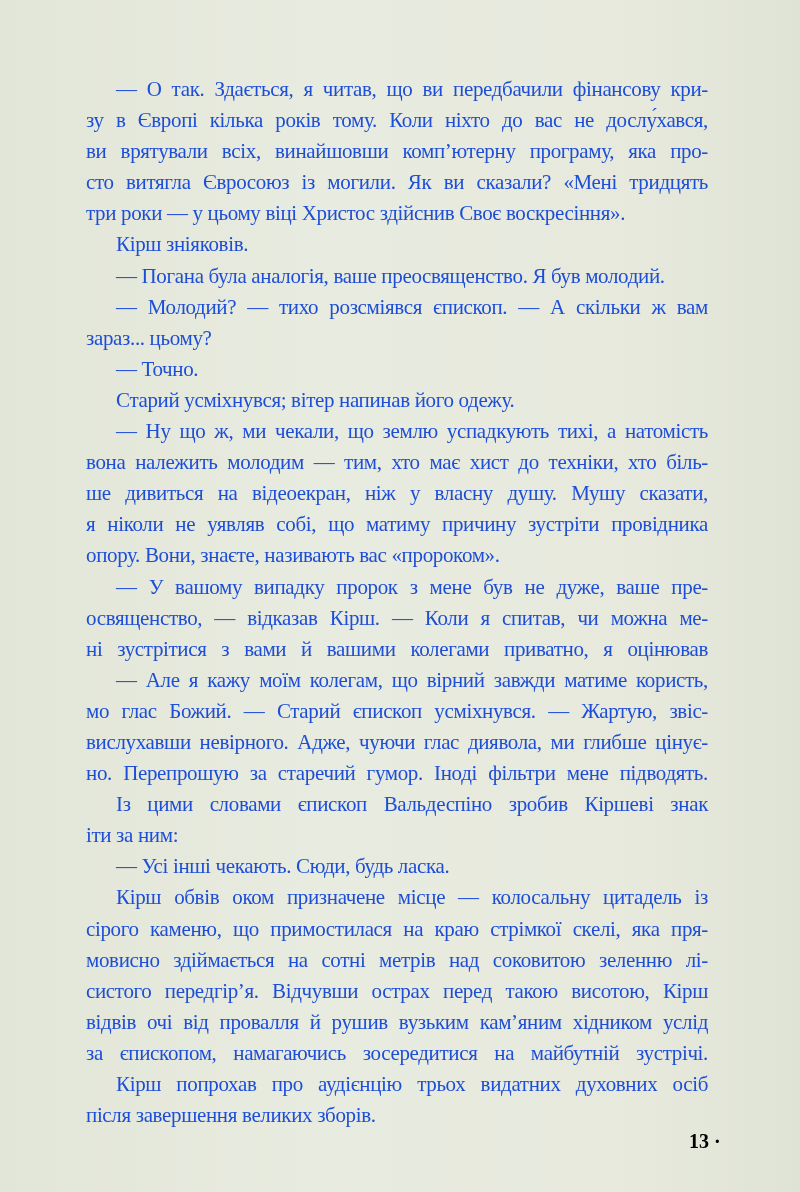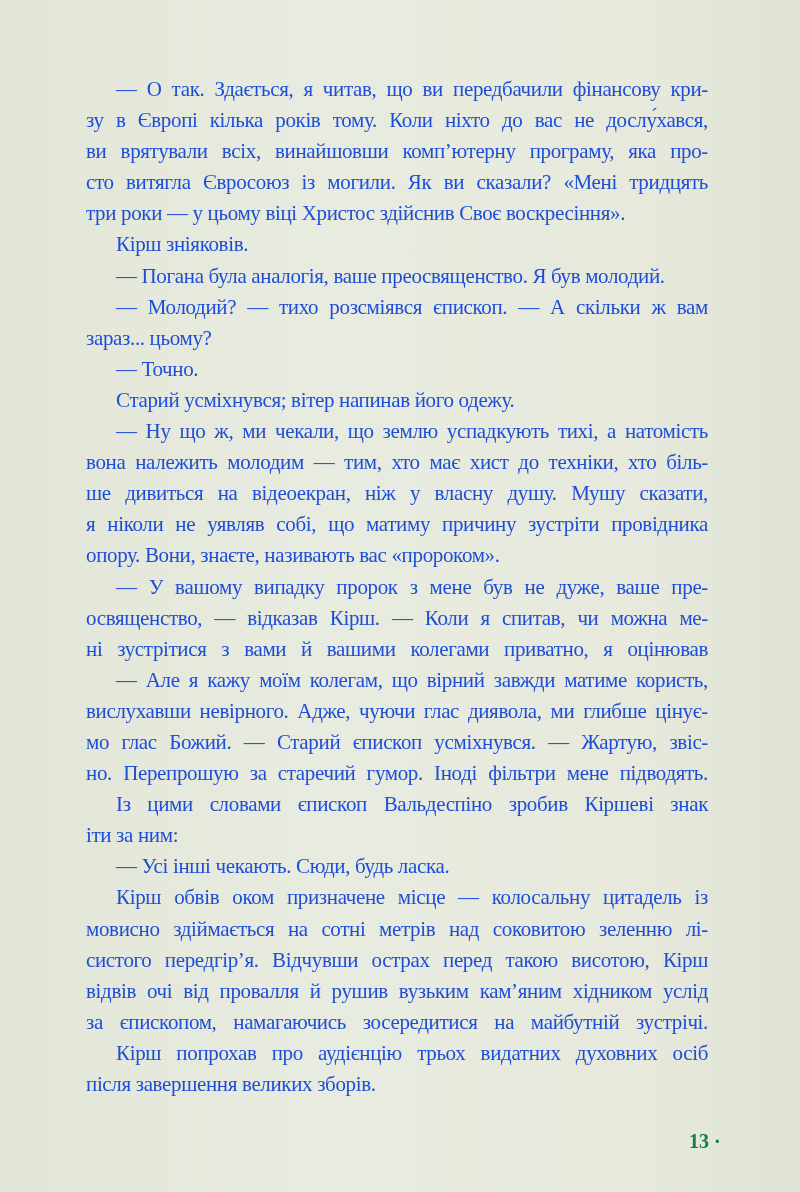--- a/index.html
+++ b/index.html
@@ -43,21 +43,21 @@
     .line.first {
       padding-left: 30px;
     }
     .page-number {
       position: absolute;
       left: 689px;
       top: 1130px;
       font-family: "Liberation Serif", serif;
       font-weight: bold;
       font-size: 20px;
-      color: #15803d;
+      color: #000000;
     }
   </style>
 </head>
 <body>
 
 <div class="page">
   <p class="para">
     <span class="line first">— О так. Здається, я читав, що ви передбачили фінансову кри-</span>
     <span class="line">зу в Європі кілька років тому. Коли ніхто до вас не дослу́хався,</span>
     <span class="line">ви врятували всіх, винайшовши комп’ютерну програму, яка про-</span>
@@ -87,33 +87,34 @@
     <span class="line">я ніколи не уявляв собі, що матиму причину зустріти провідника</span>
     <span class="line last">опору. Вони, знаєте, називають вас «пророком».</span>
   </p>
   <p class="para">
     <span class="line first">— У вашому випадку пророк з мене був не дуже, ваше пре-</span>
     <span class="line">освященство, — відказав Кірш. — Коли я спитав, чи можна ме-</span>
     <span class="line">ні зустрітися з вами й вашими колегами приватно, я оцінював</span>
   </p>
   <p class="para">
     <span class="line first">— Але я кажу моїм колегам, що вірний завжди матиме користь,</span>
+    <span class="line">мо глас Божий. — Старий єпископ усміхнувся. — Жартую, звіс-</span>
     <span class="line">вислухавши невірного. Адже, чуючи глас диявола, ми глибше цінує-</span>
-    <span class="line">мо глас Божий. — Старий єпископ усміхнувся. — Жартую, звіс-</span>
     <span class="line">но. Перепрошую за старечий гумор. Іноді фільтри мене підводять.</span>
   </p>
   <p class="para">
     <span class="line first">Із цими словами єпископ Вальдеспіно зробив Кіршеві знак</span>
     <span class="line last">іти за ним:</span>
   </p>
   <p class="para">
     <span class="line first last">— Усі інші чекають. Сюди, будь ласка.</span>
   </p>
   <p class="para">
     <span class="line first">Кірш обвів оком призначене місце — колосальну цитадель із</span>
+    <span class="line">сірого каменю, що примостилася на краю стрімкої скелі, яка пря-</span>
     <span class="line">мовисно здіймається на сотні метрів над соковитою зеленню лі-</span>
     <span class="line">систого передгір’я. Відчувши острах перед такою висотою, Кірш</span>
     <span class="line">відвів очі від провалля й рушив вузьким кам’яним хідником услід</span>
     <span class="line">за єпископом, намагаючись зосередитися на майбутній зустрічі.</span>
   </p>
   <p class="para">
     <span class="line first">Кірш попрохав про аудієнцію трьох видатних духовних осіб</span>
     <span class="line last">після завершення великих зборів.</span>
   </p>
 </div>

